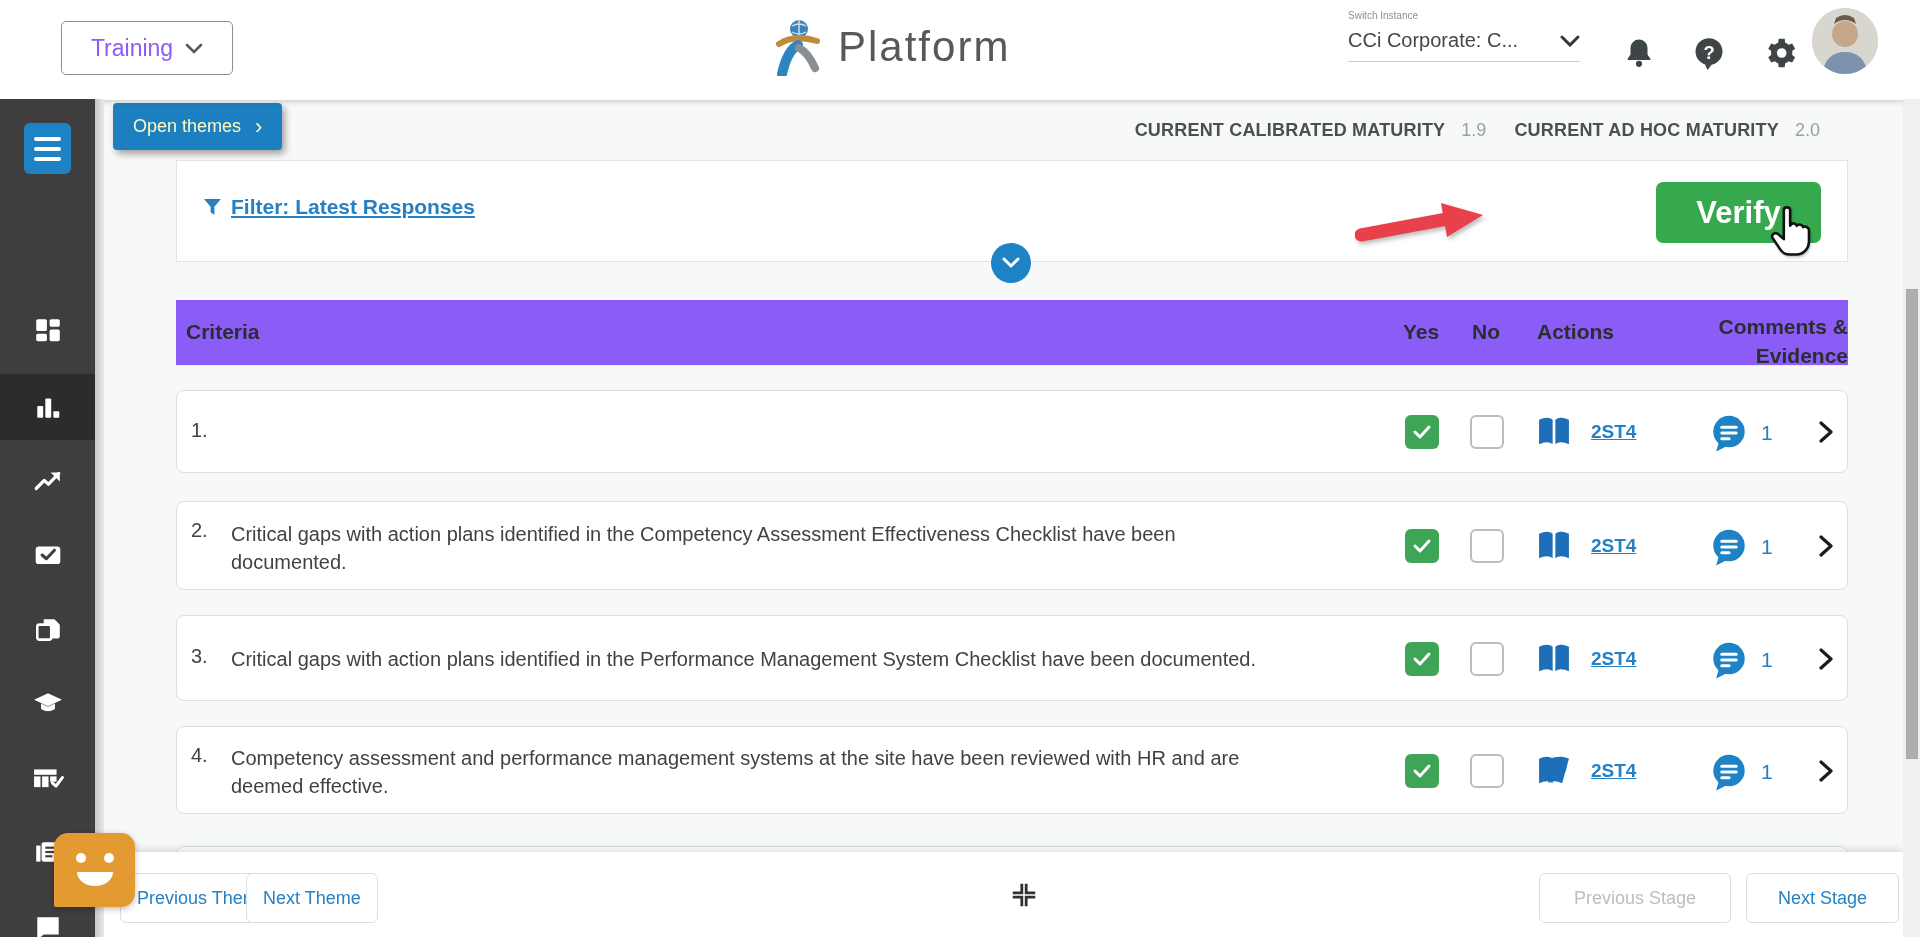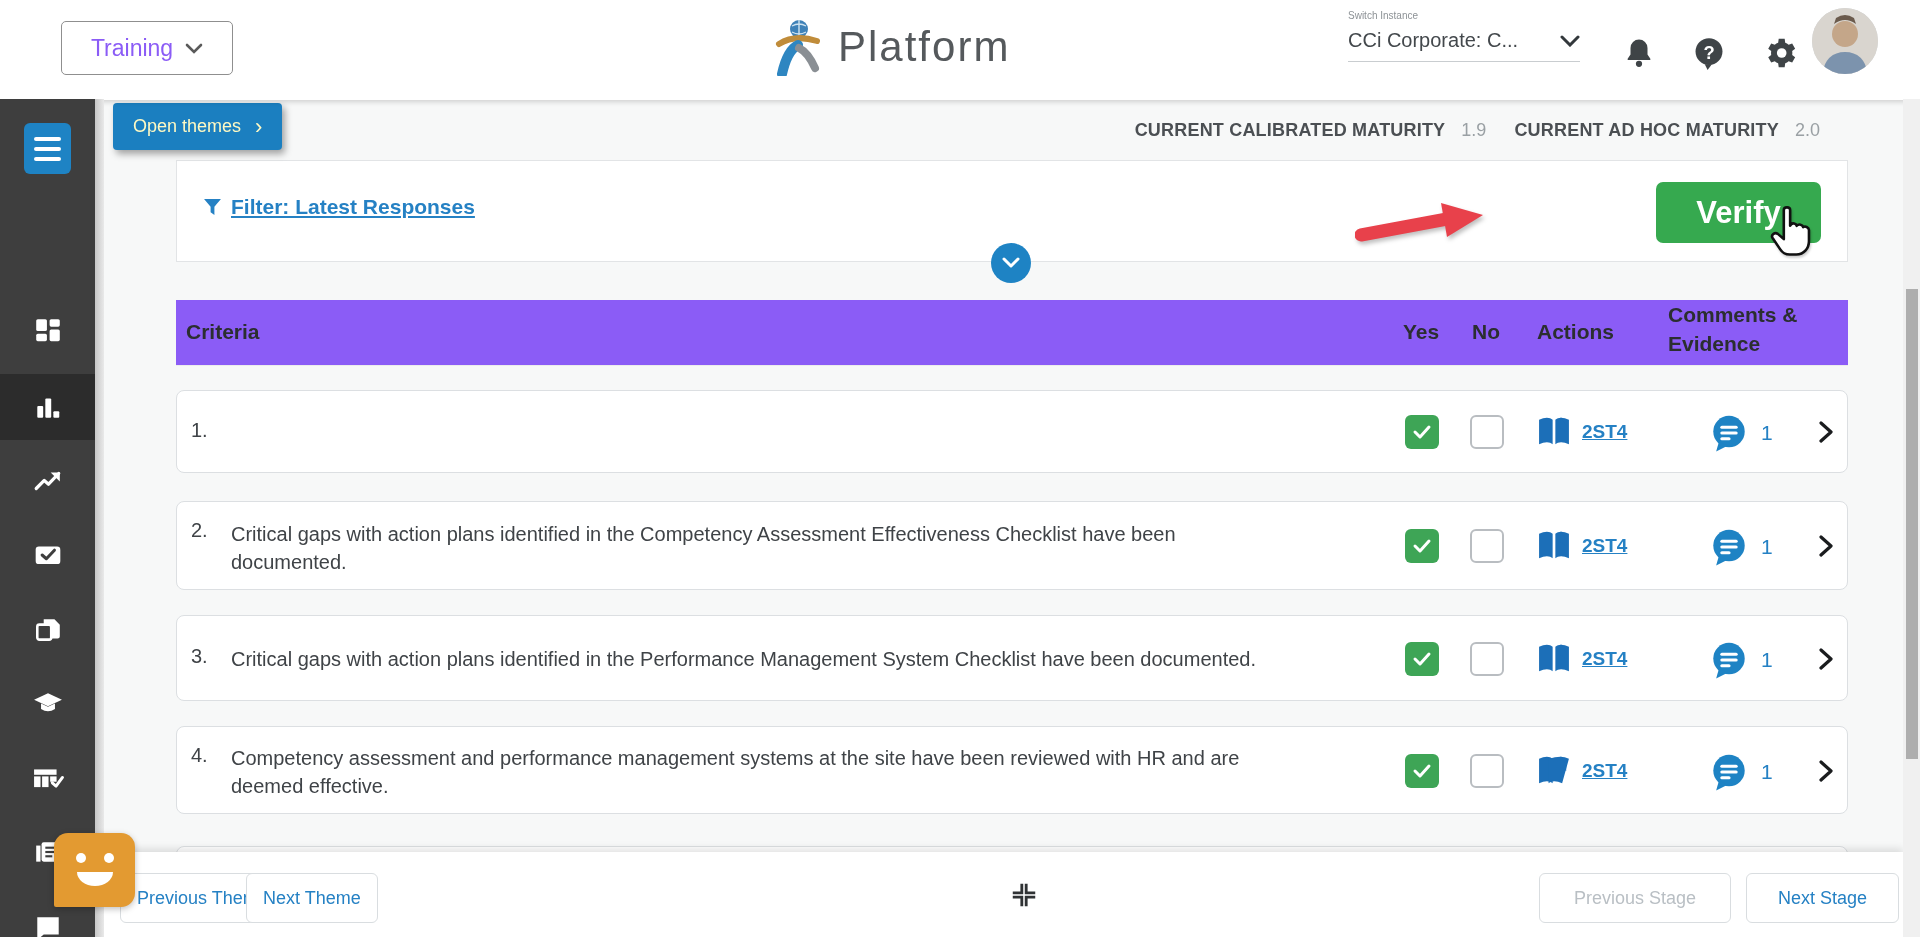--- a/index.html
+++ b/index.html
@@ -61,31 +61,31 @@
     background:#1e83c4; display:flex; align-items:center; justify-content:center; cursor:pointer; z-index:5; }
 
   
   .thead { position:absolute; left:176px; top:300px; width:1672px; height:66px;
     border-bottom:1px solid #ececec; background:#8b5cf6; }
   .th { position:absolute; font-size:21px; font-weight:bold; color:#2b2e30; }
   .th-criteria { left:10px; top:20px; }
   .th-yes { left:1220px; top:20px; width:50px; text-align:center; }
   .th-no { left:1285px; top:20px; width:50px; text-align:center; }
   .th-actions { left:1361px; top:20px; }
-  .th-comments { right:0px; top:0; width:180px; text-align:left; line-height:29px; }
+  .th-comments { right:0px; top:12px; width:180px; text-align:right; line-height:29px; }
 
   .row-card { position:absolute; left:176px; width:1672px; background:#fff; border:1px solid #dcdfe2;
     border-radius:8px; }
   .row-num { position:absolute; left:14px; font-size:20px; color:#3f4347; }
   .row-text { position:absolute; left:54px; max-width:1060px; font-size:20px; color:#3f4347;
     line-height:28px; }
   .cbx { position:absolute; width:34px; height:34px; border-radius:6px; cursor:pointer; }
   .cbx-yes { left:1228px; background:#3ea556; display:flex; align-items:center; justify-content:center; }
   .cbx-no { left:1293px; background:#fff; border:2px solid #b9bdc1; }
-  .act-group { position:absolute; left:1358px; display:flex; align-items:center; gap:9px; }
+  .act-group { position:absolute; left:1358px; display:flex; align-items:center; gap:18px; }
   .act-link { font-size:19px; font-weight:bold; color:#2581c4; text-decoration:underline; cursor:pointer; }
   .cmt-group { position:absolute; left:1532px; display:flex; align-items:center; gap:12px; }
   .cmt-count { font-size:21px; color:#2581c4; }
   .row-chev { position:absolute; left:1638px; width:22px; height:22px; cursor:pointer; }
 
   
   .footer { position:absolute; left:104px; right:17px; top:852px; height:85px; background:#fff;
     box-shadow:0 -3px 8px rgba(0,0,0,.12); z-index:15; }
   .fbtn { position:absolute; top:21px; height:50px; background:#fff; border:1px solid #d9dde0;
     border-radius:6px; font-size:18px; color:#2581c4; cursor:pointer; padding:0 16px; }

